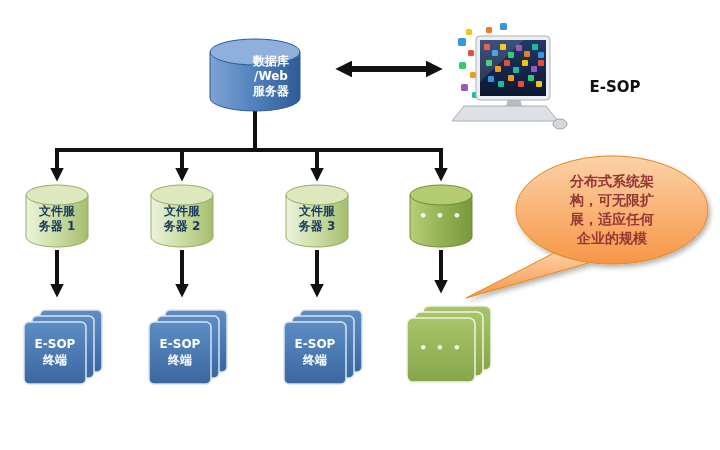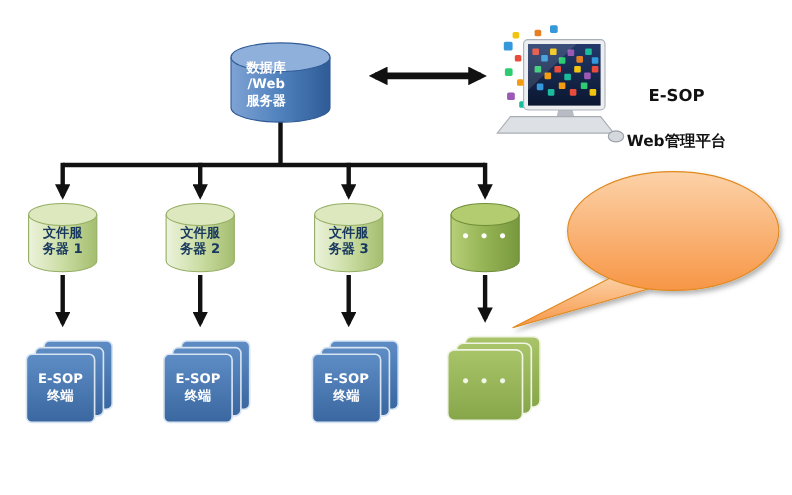--- a/index.html
+++ b/index.html
@@ -1,21 +1,21 @@
 <!DOCTYPE html>
 <html><head>
 <meta charset="utf-8">
 <style>
   *{margin:0;padding:0;box-sizing:border-box}
   html,body{background:#ffffff}
   body{font-family:"DejaVu Sans","Liberation Sans",sans-serif}
   .canvas{position:relative;width:720px;height:450px;background:#fff;overflow:hidden}
   .canvas svg{position:absolute;left:0;top:0}
   .lbl{position:absolute;text-align:center;white-space:pre-line;font-weight:bold;pointer-events:none}
-  .db-lbl{left:197px;top:54px;width:90px;color:#ffffff;font-size:12px;line-height:15px}
+  .db-lbl{left:226px;top:54px;width:90px;color:#ffffff;font-size:12px;line-height:15px}
   .fs-lbl{top:204px;width:70px;color:#17375e;font-size:12px;line-height:15px}
   .fs-lbl-1{left:22px}.fs-lbl-2{left:147px}.fs-lbl-3{left:282px}
   .cyl-dots{left:410px;top:208px;width:62px;color:#ffffff;font-size:13px;letter-spacing:2px}
   .term-lbl{top:336px;width:62px;color:#ffffff;font-size:12px;line-height:16px}
   .term-lbl-1{left:24px}.term-lbl-2{left:149px}.term-lbl-3{left:284px}
   .doc-dots{left:407px;top:340px;width:68px;color:#f2f6e8;font-size:13px;letter-spacing:2px}
   .platform-lbl{left:552px;top:56px;width:126px;color:#111;font-size:14px;line-height:21px}
   .platform-lbl .t1{display:block;font-size:15px}
   .callout-lbl{left:552px;top:172px;width:120px;color:#943634;font-size:14px;line-height:19px}
 </style>
@@ -180,32 +180,35 @@
       <ellipse cx="612" cy="210" rx="96" ry="54" fill="url(#gBubble)" stroke="#e0891f" stroke-width="1"></ellipse>
     </g>
   </svg>
 
   <div class="lbl db-lbl">数据库
 /Web
 服务器</div>
 
   <div class="lbl platform-lbl">
     <span class="t1">E-SOP</span>
-    <span class="t2">Web管理平台</span>
   </div>
 
   <div class="lbl fs-lbl fs-lbl-1">文件服
 务器 1</div>
   <div class="lbl fs-lbl fs-lbl-2">文件服
 务器 2</div>
   <div class="lbl fs-lbl fs-lbl-3">文件服
 务器 3</div>
   <div class="lbl cyl-dots">• • •</div>
 
   <div class="lbl term-lbl term-lbl-1">E-SOP
 终端</div>
   <div class="lbl term-lbl term-lbl-2">E-SOP
 终端</div>
   <div class="lbl term-lbl term-lbl-3">E-SOP
 终端</div>
   <div class="lbl doc-dots">• • •</div>
 
+  <div class="lbl callout-lbl">分布式系统架
+构，可无限扩
+展，适应任何
+企业的规模</div>
 </div>
 
 </body></html>

